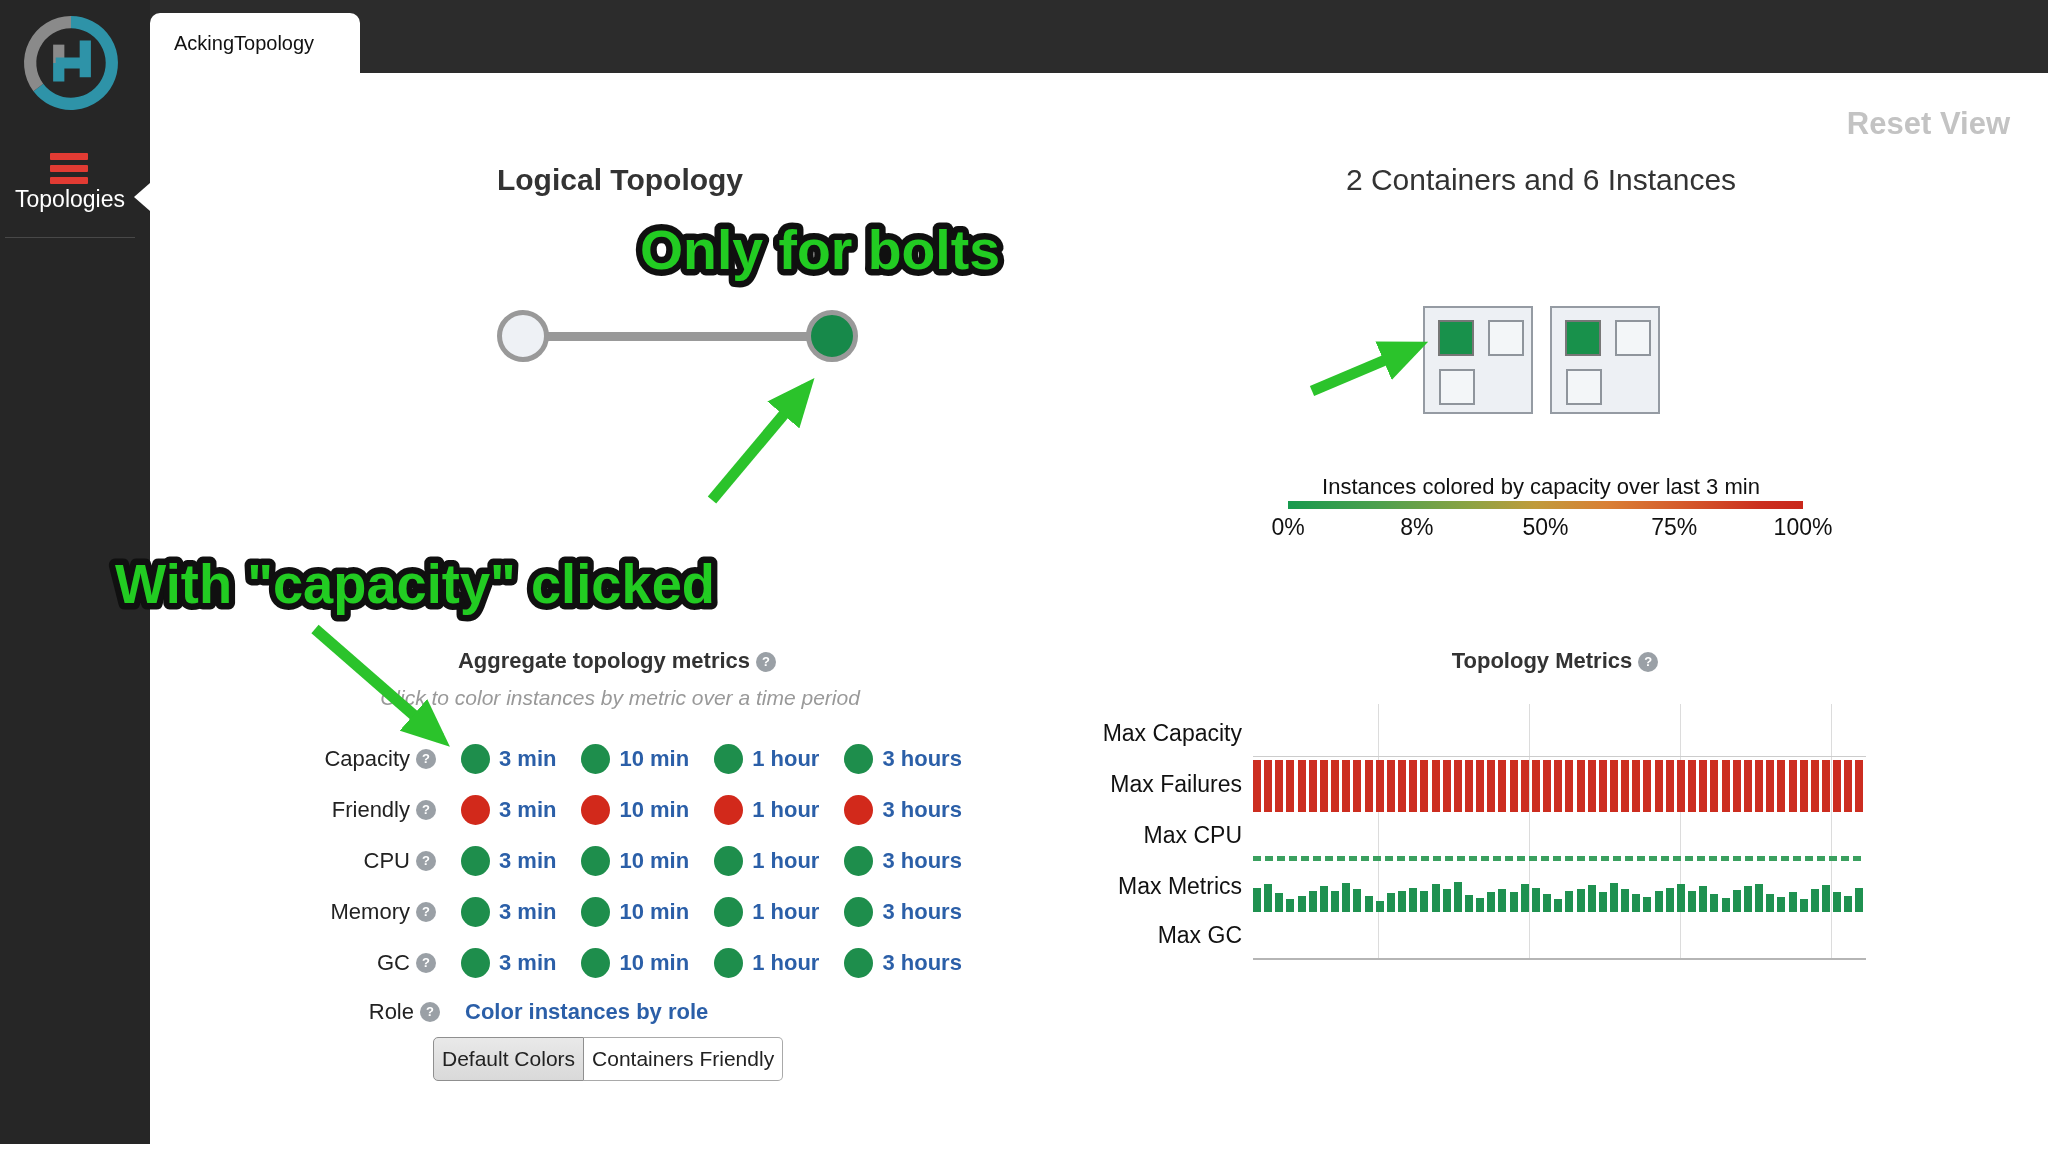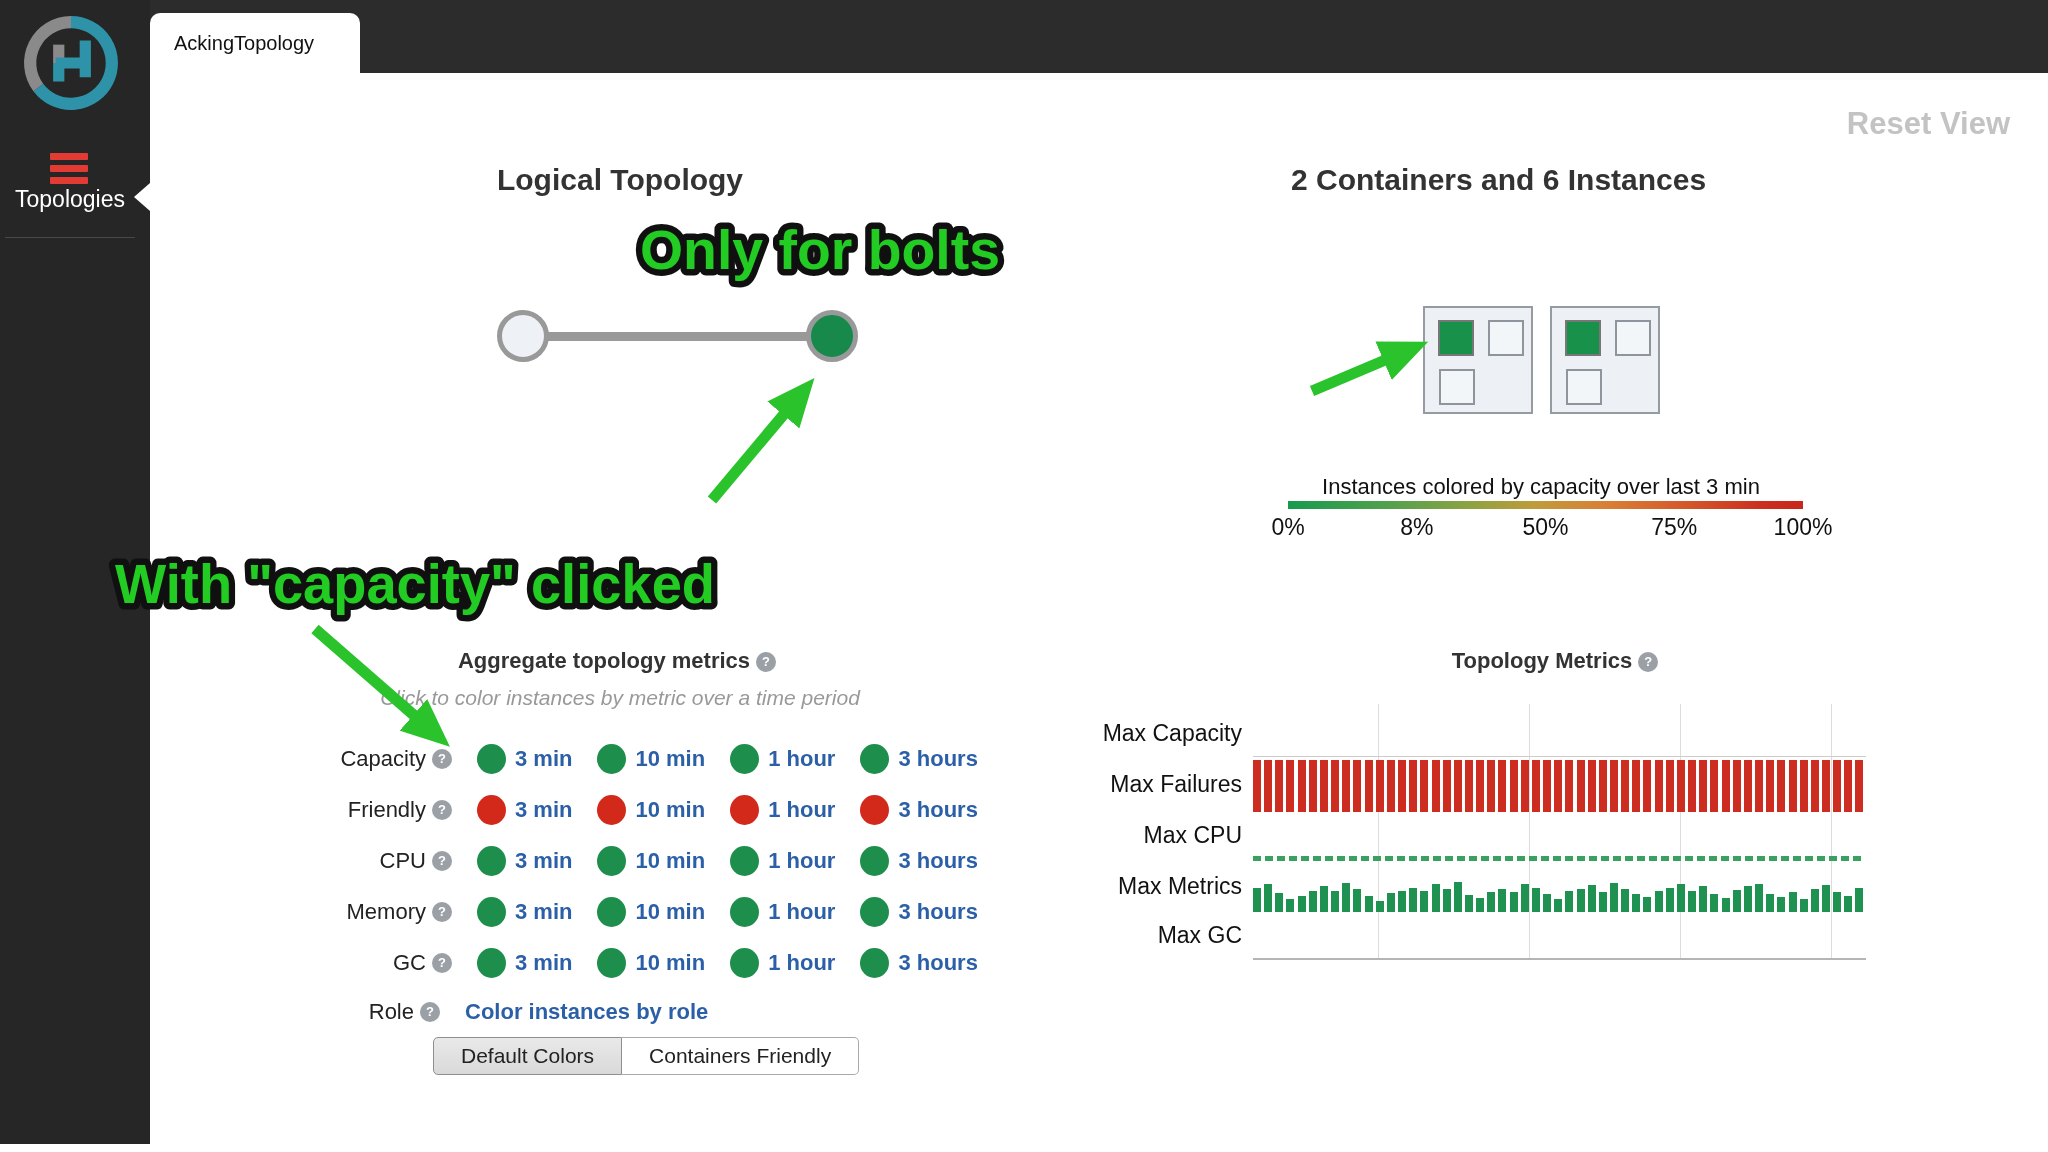--- a/index.html
+++ b/index.html
@@ -16,21 +16,21 @@
   .burger{position:absolute;left:50px;top:153px;width:38px;cursor:pointer;}
   .burger .bar{height:7px;background:#e23b33;border-radius:1px;margin-bottom:5px;}
   .side-label{position:absolute;left:0;top:186px;width:140px;text-align:center;color:#fff;font-size:23px;}
   .notch{position:absolute;left:134px;top:183px;width:0;height:0;z-index:5;
          border-top:14px solid transparent;border-bottom:14px solid transparent;border-right:16px solid #fff;}
   .side-divider{position:absolute;left:5px;top:237px;width:130px;border-top:1px solid #484848;}
   .reset{position:absolute;right:38px;top:106px;font-size:31px;font-weight:bold;color:#c3c3c3;cursor:pointer;}
 
   
   .h-left{position:absolute;left:370px;top:163px;width:500px;text-align:center;font-size:30px;font-weight:bold;}
-  .h-right{position:absolute;left:1291px;top:163px;width:500px;font-size:30px;font-weight:bold;}
+  .h-right{position:absolute;left:1291px;top:163px;width:500px;text-align:center;font-size:30px;font-weight:normal;}
 
   
   .edge{position:absolute;left:523px;top:332px;width:309px;height:9px;background:#999;}
   .node{position:absolute;width:42px;height:42px;border:5px solid #999;border-radius:50%;cursor:pointer;}
   .node.spout{left:497px;top:310px;background:#eef1f5;}
   .node.bolt{left:806px;top:310px;background:#17894a;}
 
   
   .containers{position:absolute;left:1423px;top:306px;display:flex;gap:17px;}
   .container-box{width:110px;height:108px;background:#edf0f4;border:2px solid #959ba3;position:relative;box-sizing:border-box;}
@@ -43,31 +43,31 @@
   .scale-bar{position:absolute;left:1288px;top:501px;width:515px;height:8px;
      background:linear-gradient(90deg,#179a4e 0%,#4ea04d 18%,#8ba343 35%,#c09b3b 48%,#d97f35 62%,#d55b2b 76%,#cb2f1f 92%,#c9271b 100%);}
   .scale-ticks{position:absolute;left:1288px;top:514px;width:515px;height:30px;}
   .scale-ticks span{position:absolute;transform:translateX(-50%);font-size:23px;color:#111;}
 
   
   .agg-title{position:absolute;left:367px;top:648px;width:500px;text-align:center;font-size:22px;font-weight:bold;}
   .agg-sub{position:absolute;left:330px;top:686px;width:580px;text-align:center;font-size:21px;font-style:italic;color:#999;}
   .help{display:inline-block;width:20px;height:20px;border-radius:50%;background:#9aa0a6;color:#fff;
         font-size:13px;font-weight:bold;line-height:20px;text-align:center;vertical-align:2px;margin-left:6px;cursor:pointer;font-style:normal;}
-  .metric-rows{position:absolute;left:292px;top:733px;}
+  .metric-rows{position:absolute;left:276px;top:733px;}
   .m-row{display:flex;align-items:center;height:51px;}
   .m-label{width:160px;display:flex;justify-content:flex-end;align-items:center;font-size:22px;color:#222;}
   .period{display:inline-flex;align-items:center;gap:9px;margin-left:25px;cursor:pointer;text-decoration:none;}
   .dot{width:29px;height:30px;border-radius:50%;}
   .p-label{font-size:22px;font-weight:bold;color:#2b5fa8;white-space:nowrap;}
   .role-row{position:absolute;left:280px;top:990px;display:flex;align-items:center;height:44px;}
   .role-link{margin-left:25px;font-size:22px;font-weight:bold;color:#2b5fa8;cursor:pointer;text-decoration:none;}
   .btn-group{position:absolute;left:433px;top:1037px;display:flex;}
-  .btn{height:38px;box-sizing:border-box;border:1px solid #a9a9a9;font-size:21px;color:#222;
-       display:flex;align-items:center;padding:0 27px;background:#fff;cursor:pointer;text-align:center;}
+  .btn{height:44px;box-sizing:border-box;border:1px solid #a9a9a9;font-size:21px;color:#222;
+       display:flex;align-items:center;padding:0 8px;background:#fff;cursor:pointer;text-align:center;}
   .btn.active{background:linear-gradient(#e9e9e9,#d9d9d9);border-color:#8f8f8f;border-radius:5px 0 0 5px;}
   .btn.plain{border-left:none;border-radius:0 5px 5px 0;}
 
   
   .chart-title{position:absolute;left:1305px;top:648px;width:500px;text-align:center;font-size:22px;font-weight:bold;}
   .chart{position:absolute;left:1253px;top:700px;width:613px;height:262px;}
   .gridv{position:absolute;top:4px;height:254px;width:1px;background:#dcdcdc;}
   .row-labels{position:absolute;left:1000px;top:700px;width:242px;text-align:right;}
   .row-labels div{position:absolute;right:0;font-size:23px;color:#111;white-space:nowrap;}
   .fail-top{position:absolute;left:0;top:56px;width:613px;border-top:1px solid #ccc;}

